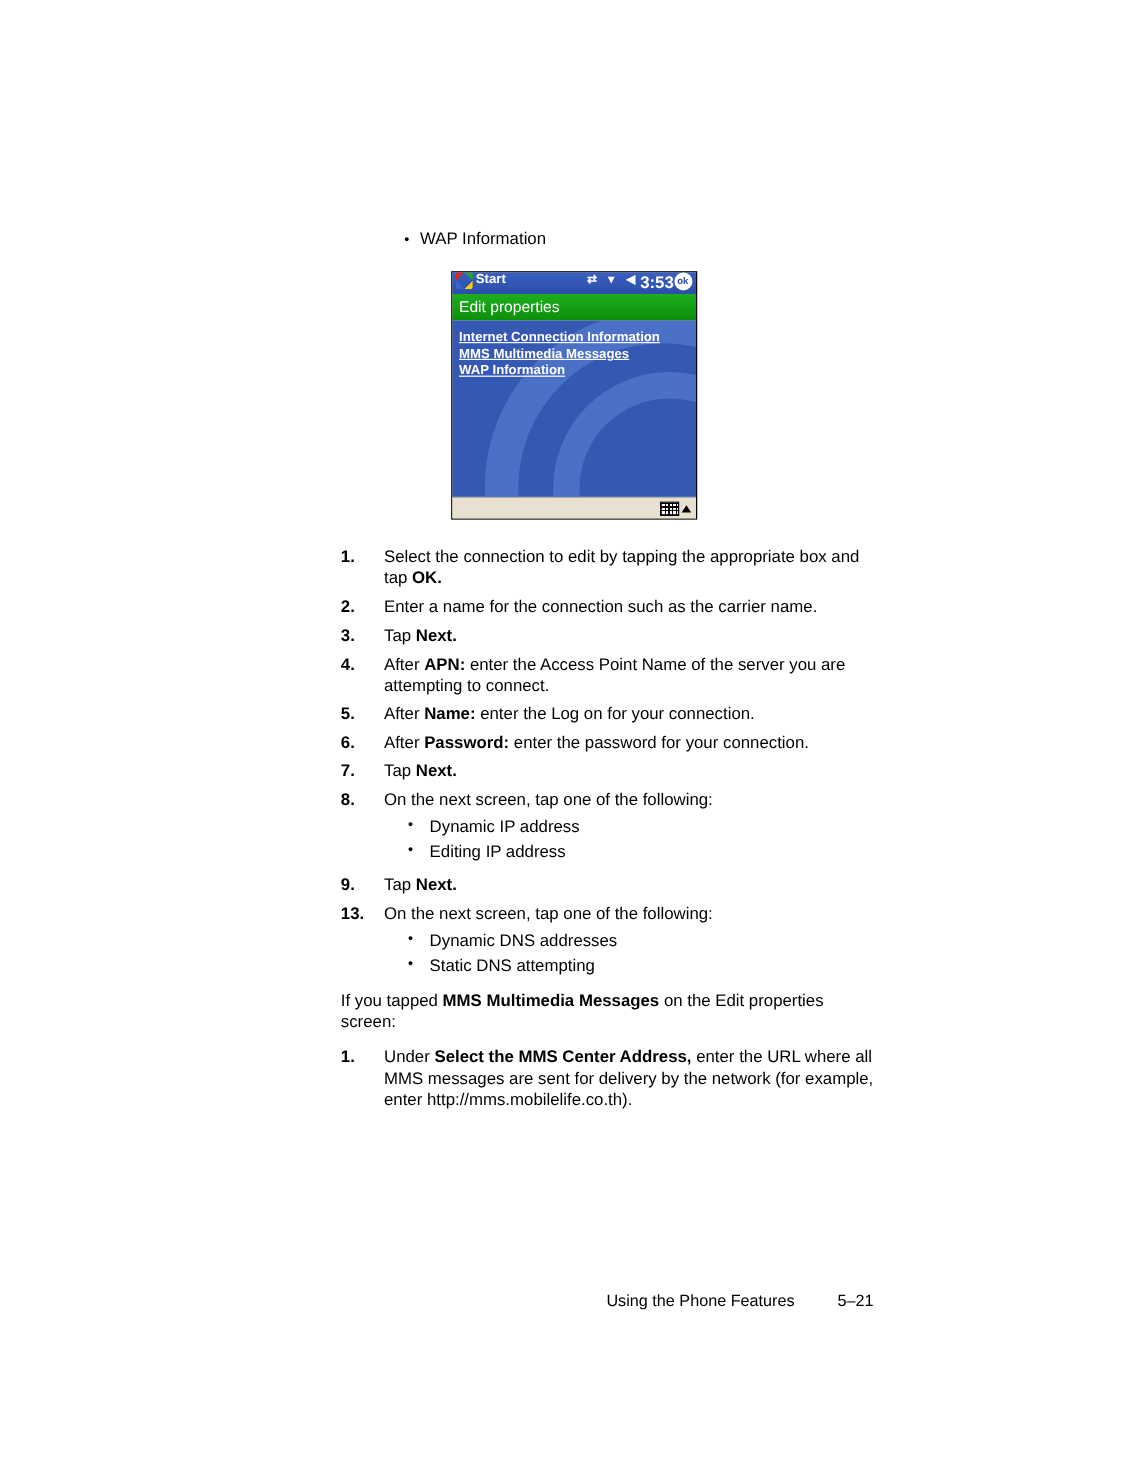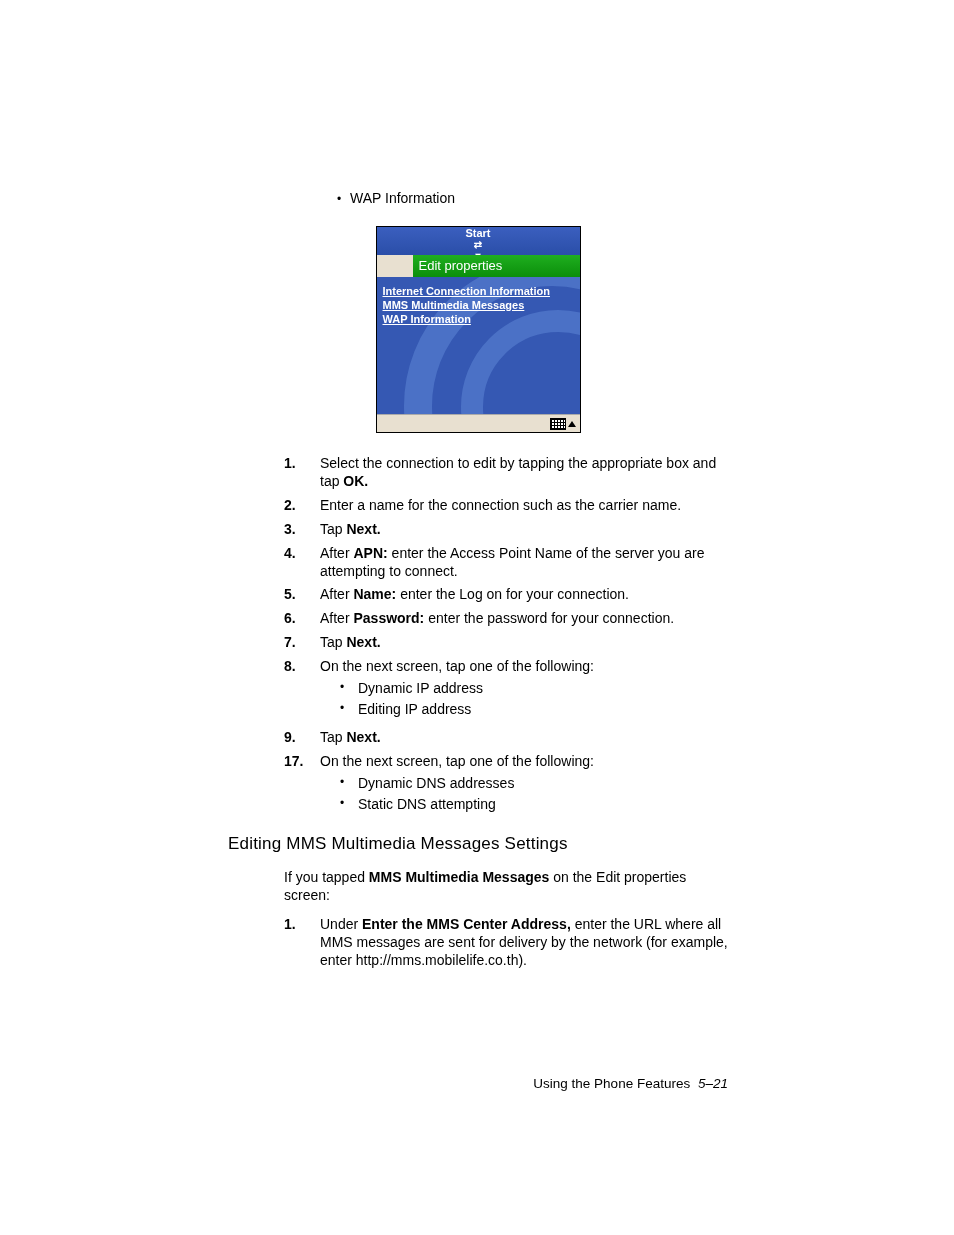--- a/index.html
+++ b/index.html
@@ -35,29 +35,27 @@
   .phone {
     width: 205px;
     height: 207px;
     margin: 0 auto 22px auto;
     border: 1px solid #000;
     background: #e8e0d0;
     display: flex;
     flex-direction: column;
   }
   .phone-titlebar {
-    height: 28px;
-    display: flex;
-    align-items: center;
+    height: 18px;
+    display: flex;
     background: linear-gradient(#3b5fbf,#2a4ea8);
     color: #fff;
     font-size: 11px;
     font-weight: bold;
     padding: 0 3px;
-    flex-direction: column;
   }
   .flag {
     width: 14px; height: 14px; margin-right: 3px;
     background:
       linear-gradient(135deg,#d22 0 25%, transparent 0),
       linear-gradient(225deg,#2a2 0 25%, transparent 0),
       linear-gradient(45deg,#36c 0 25%, transparent 0),
       linear-gradient(315deg,#fc0 0 25%, transparent 0);
     border-radius: 2px;
   }
@@ -70,21 +68,20 @@
     display: flex; align-items: center; justify-content: center;
     margin-left: 0;
   }
   .phone-header {
     height: 22px;
     background: linear-gradient(#1fae1f,#0b8f0b);
     color: #fff;
     font-size: 13px;
     font-family: Arial, sans-serif;
     padding: 3px 6px;
-    margin-left: 36px;
   }
   .phone-body {
     flex: 1;
     position: relative;
     overflow: hidden;
     background: #3558b3;
     padding: 8px 6px;
   }
   .phone-body::before,
   .phone-body::after {
@@ -178,21 +175,21 @@
   b { font-weight: bold; }
 
   .footer {
     position: absolute;
     top: 1076px;
     left: 228px;
     width: 500px;
     text-align: right;
     font-size: 13.5px;
   }
-  .footer .pg { font-style: italic; margin-left: 4px; }
+  .footer .pg { margin-left: 32px; }
 </style>
 </head>
 <body>
 
 <div class="page">
 
   <div class="bullet-row">
     <span class="dot">•</span>
     <span class="txt">WAP Information</span>
   </div>
@@ -262,44 +259,43 @@
               <span class="dot2">•</span>
               <span>Editing IP address</span>
             </li>
           </ul></span>
       </li>
       <li>
         <span class="num">9.</span>
         <span class="body"><span>Tap </span><b>Next.</b></span>
       </li>
       <li>
-        <span class="num">17.</span>
+        <span class="num">13.</span>
         <span class="body"><span>On the next screen, tap one of the following:</span><ul class="sub-bullets">
             <li>
               <span class="dot2">•</span>
               <span>Dynamic DNS addresses</span>
             </li>
             <li>
               <span class="dot2">•</span>
               <span>Static DNS attempting</span>
             </li>
           </ul></span>
       </li>
     </ol>
 
-  <div class="h2" style="margin-top:16px;">Editing MMS Multimedia Messages Settings</div>
 
   <p class="para">
     <span>If you tapped </span><b>MMS Multimedia Messages</b><span> on the Edit properties screen:</span>
   </p>
 
   <ol class="steps" id="s2-steps">
       <li>
         <span class="num">1.</span>
-        <span class="body"><span>Under </span><b>Enter the MMS Center Address,</b><span> enter the URL where all MMS messages are sent for delivery by the network (for example, enter http://mms.mobilelife.co.th).</span></span>
+        <span class="body"><span>Under </span><b>Select the MMS Center Address,</b><span> enter the URL where all MMS messages are sent for delivery by the network (for example, enter http://mms.mobilelife.co.th).</span></span>
       </li>
     </ol>
 
 </div>
 
 <div class="footer">
   <span>Using the Phone Features</span>
   <span class="pg">5–21</span>
 </div>
 

